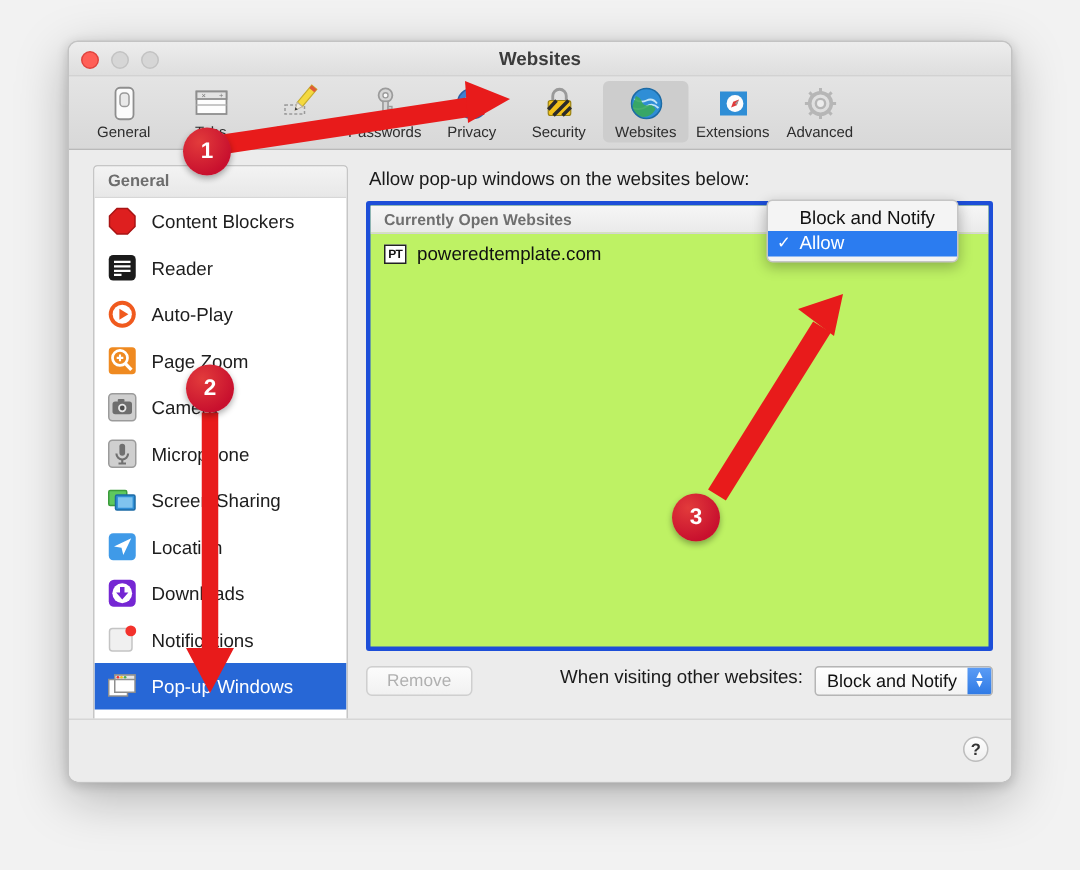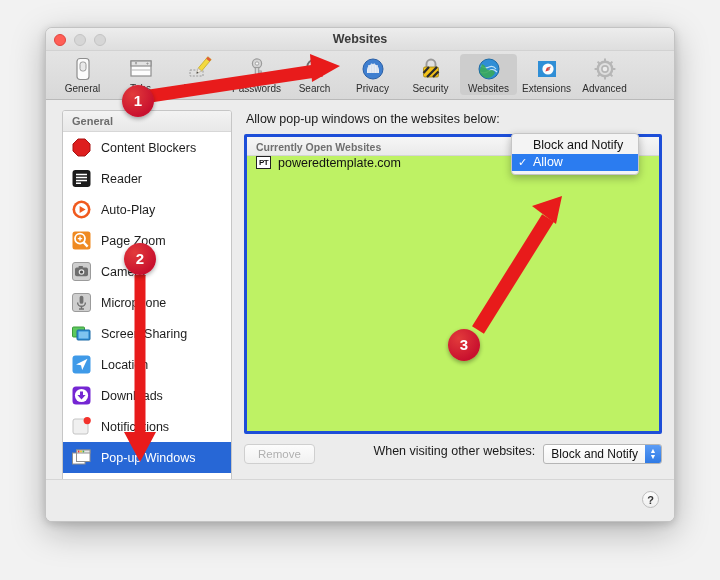--- a/index.html
+++ b/index.html
@@ -83,21 +83,21 @@
     position: relative;
     height: 300px; background: #bef264;
     border: 3px solid #1d4ed8; border-radius: 2px; overflow: hidden;
   }
   .lb-head {
     height: 19px; background: linear-gradient(#f6f6f6,#eaeaea);
     border-bottom: 1px solid #d5d5d5;
     font-size: 10.5px; font-weight: bold; color: #6f6f6f;
     padding: 4px 0 0 9px;
   }
-  .lb-row { display: flex; align-items: flex-start; gap: 7px; height: 26px; padding-left: 9px; }
+  .lb-row { display: flex; align-items: center; gap: 7px; height: 26px; padding-left: 9px; }
   .favicon {
     width: 15px; height: 13px; border: 1.4px solid #222; background: #fff;
     font-size: 8px; font-weight: bold; color: #111; line-height: 11px;
     text-align: center; letter-spacing: -0.5px; font-family: "Liberation Sans", sans-serif;
   }
   .site { font-size: 12.5px; color: #111; }
 
   .footrow { display: flex; align-items: center; margin-top: 10px; }
   .btn-remove {
     font-size: 11.5px; color: #b0b0b0;
@@ -210,27 +210,20 @@
       <div class="tbitem">
         <svg class="tbicon" viewBox="0 0 26 26">
           <circle cx="13" cy="7.5" r="4.6" fill="#d6d6d6" stroke="#9b9b9b" stroke-width="1.2"></circle>
           <circle cx="13" cy="7.5" r="1.7" fill="#fafafa" stroke="#9b9b9b" stroke-width=".9"></circle>
           <rect x="11.3" y="11.5" width="3.4" height="10" fill="#d6d6d6" stroke="#9b9b9b" stroke-width="1.1"></rect>
           <rect x="14.7" y="15" width="2.6" height="1.8" fill="#d6d6d6" stroke="#9b9b9b" stroke-width=".9"></rect>
         </svg>
         <div class="tblabel">Passwords</div>
       </div>
 
-      <div class="tbitem">
-        <svg class="tbicon" viewBox="0 0 26 26">
-          <circle cx="12" cy="10.5" r="6.6" fill="none" stroke="#6f6f6f" stroke-width="1.9"></circle>
-          <line x1="7.4" y1="15.4" x2="3.2" y2="21.6" stroke="#6f6f6f" stroke-width="2.1"></line>
-        </svg>
-        <div class="tblabel">Search</div>
-      </div>
 
       <div class="tbitem">
         <svg class="tbicon" viewBox="0 0 26 26">
           <circle cx="13" cy="13" r="10" fill="#3f7fd0"></circle>
           <circle cx="13" cy="13" r="10" fill="none" stroke="#2c60a5" stroke-width="1"></circle>
           <path d="M7 14 a6 6 0 0 1 12 0 v3 H7 z" fill="#e9eef6"></path>
           <g stroke="#d9e2ee" stroke-width="1.5">
             <line x1="9" y1="9" x2="9" y2="17"></line>
             <line x1="11.6" y1="7.6" x2="11.6" y2="17"></line>
             <line x1="14.3" y1="7.6" x2="14.3" y2="17"></line>

